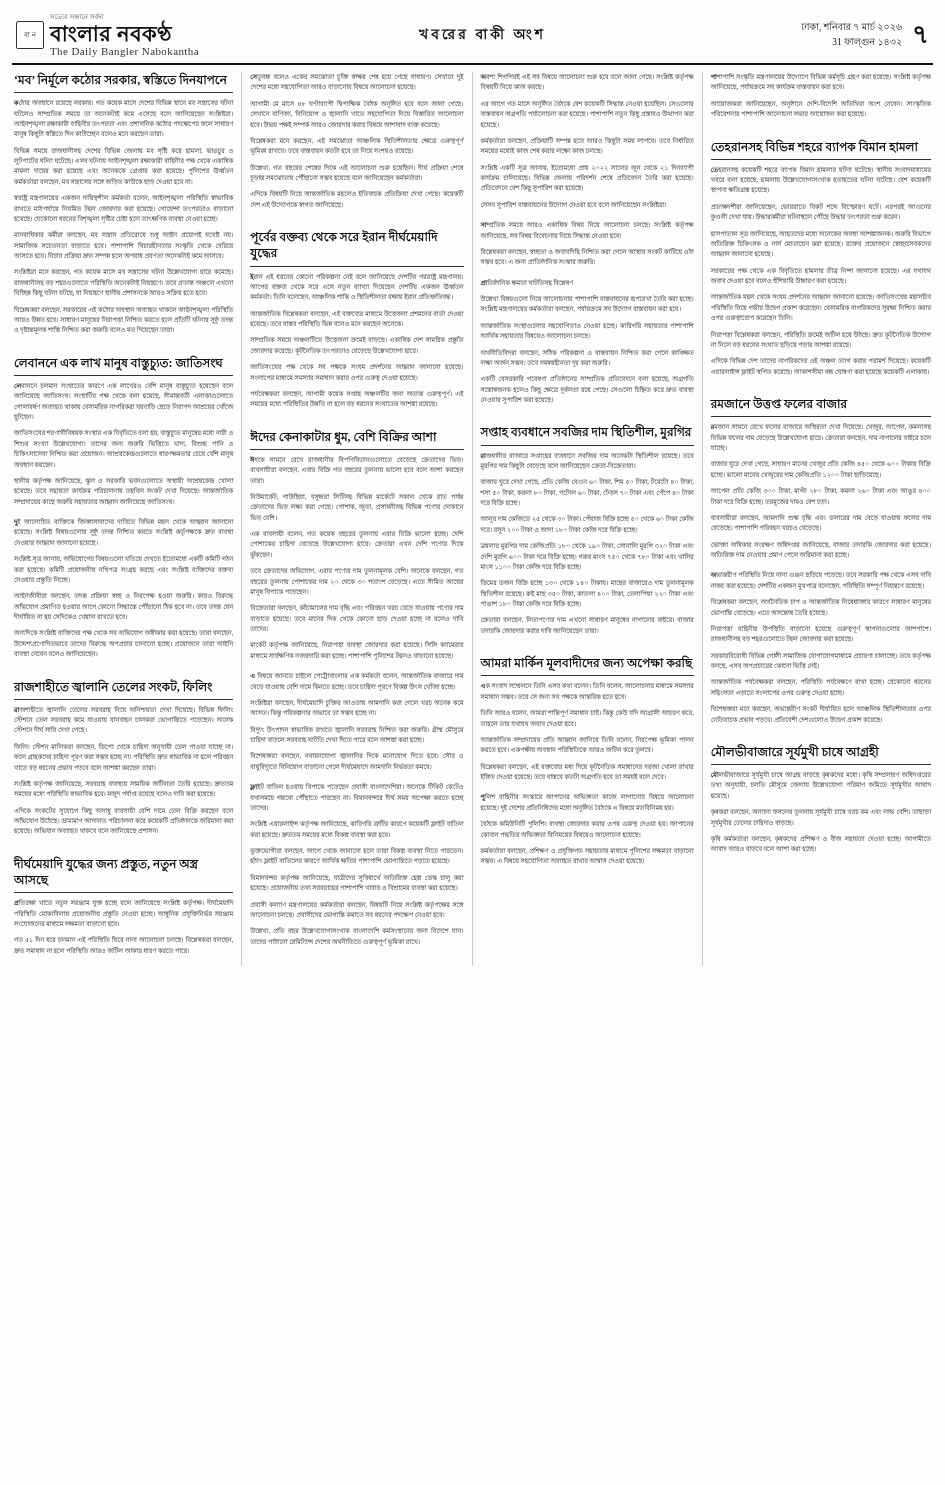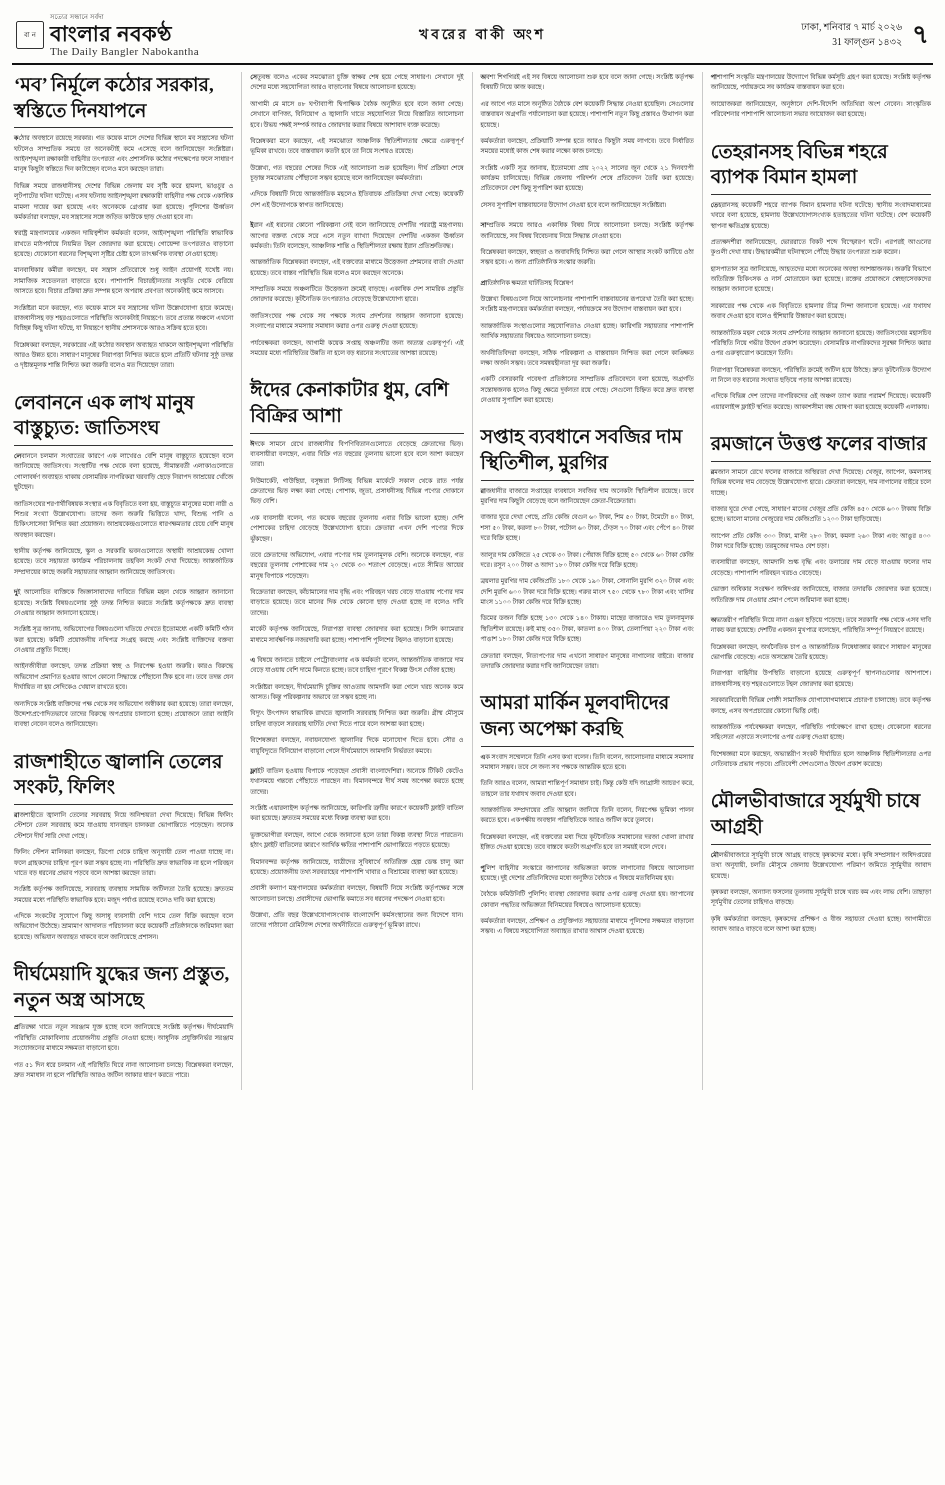--- a/index.html
+++ b/index.html
@@ -55,21 +55,21 @@
   }
   .col{
     width:25%;
     box-sizing:border-box;
     padding:0 8px;
     border-right:1px solid #c9c9c9;
   }
   .col:first-child{padding-left:2px;}
   .col:last-child{border-right:none;padding-right:2px;}
   .headline{
-    font-size:19px;
+    font-size:12px;
     font-weight:bold;
     line-height:1.35;
     margin:9px 0 5px 0;
     padding-bottom:4px;
     border-bottom:1px solid #333;
   }
   .headline.first{margin-top:0;}
   .body{
     font-size:6.4px;
     line-height:1.62;
@@ -153,20 +153,21 @@
       <div class="col">
         <div>
           <p class="body lead">সেতুবন্ধ বলেও একের সমঝোতা চুক্তি স্বাক্ষর শেষ হয়ে গেছে সাধারণ। সেখানে দুই দেশের মধ্যে সহযোগিতা আরও বাড়ানোর বিষয়ে আলোচনা হয়েছে।</p>
           <p class="body">আগামী মে মাসে ৪৮ ঘণ্টাব্যাপী দ্বিপাক্ষিক বৈঠক অনুষ্ঠিত হবে বলে জানা গেছে। সেখানে বাণিজ্য, বিনিয়োগ ও জ্বালানি খাতে সহযোগিতা নিয়ে বিস্তারিত আলোচনা হবে। উভয় পক্ষই সম্পর্ক আরও জোরদার করার বিষয়ে আশাবাদ ব্যক্ত করেছে।</p>
           <p class="body">বিশ্লেষকরা মনে করছেন, এই সমঝোতা আঞ্চলিক স্থিতিশীলতার ক্ষেত্রে গুরুত্বপূর্ণ ভূমিকা রাখবে। তবে বাস্তবায়ন কতটা হবে তা নিয়ে সংশয়ও রয়েছে।</p>
           <p class="body">উল্লেখ্য, গত বছরের শেষের দিকে এই আলোচনা শুরু হয়েছিল। দীর্ঘ প্রক্রিয়া শেষে চূড়ান্ত সমঝোতায় পৌঁছানো সম্ভব হয়েছে বলে জানিয়েছেন কর্মকর্তারা।</p>
           <p class="body">এদিকে বিষয়টি নিয়ে আন্তর্জাতিক মহলেও ইতিবাচক প্রতিক্রিয়া দেখা গেছে। কয়েকটি দেশ এই উদ্যোগকে স্বাগত জানিয়েছে।</p>
           <div class="spacer"></div>
         </div>
         <div>
+          <div class="headline">পূর্বের বক্তব্য থেকে সরে ইরান দীর্ঘমেয়াদি যুদ্ধের</div>
           <p class="body lead">ইরান এই ধরনের কোনো পরিকল্পনা নেই বলে জানিয়েছে দেশটির পররাষ্ট্র মন্ত্রণালয়। আগের বক্তব্য থেকে সরে এসে নতুন ব্যাখ্যা দিয়েছেন দেশটির একজন ঊর্ধ্বতন কর্মকর্তা। তিনি বলেছেন, আঞ্চলিক শান্তি ও স্থিতিশীলতা রক্ষায় ইরান প্রতিশ্রুতিবদ্ধ।</p>
           <p class="body">আন্তর্জাতিক বিশ্লেষকরা বলছেন, এই বক্তব্যের মাধ্যমে উত্তেজনা প্রশমনের বার্তা দেওয়া হয়েছে। তবে বাস্তব পরিস্থিতি ভিন্ন বলেও মনে করছেন অনেকে।</p>
           <p class="body">সাম্প্রতিক সময়ে অঞ্চলটিতে উত্তেজনা ক্রমেই বাড়ছে। একাধিক দেশ সামরিক প্রস্তুতি জোরদার করেছে। কূটনৈতিক তৎপরতাও বেড়েছে উল্লেখযোগ্য হারে।</p>
           <p class="body">জাতিসংঘের পক্ষ থেকে সব পক্ষকে সংযম প্রদর্শনের আহ্বান জানানো হয়েছে। সংলাপের মাধ্যমে সমস্যার সমাধান করার ওপর গুরুত্ব দেওয়া হয়েছে।</p>
           <p class="body">পর্যবেক্ষকরা বলছেন, আগামী কয়েক সপ্তাহ অঞ্চলটির জন্য অত্যন্ত গুরুত্বপূর্ণ। এই সময়ের মধ্যে পরিস্থিতির উন্নতি না হলে বড় ধরনের সংঘাতের আশঙ্কা রয়েছে।</p>
           <div class="spacer"></div>
         </div>
         <div>
           <div class="headline">ঈদের কেনাকাটার ধুম, বেশি বিক্রির আশা</div>
           <p class="body lead">ঈদকে সামনে রেখে রাজধানীর বিপণিবিতানগুলোতে বেড়েছে ক্রেতাদের ভিড়। ব্যবসায়ীরা বলছেন, এবার বিক্রি গত বছরের তুলনায় ভালো হবে বলে আশা করছেন তারা।</p>

